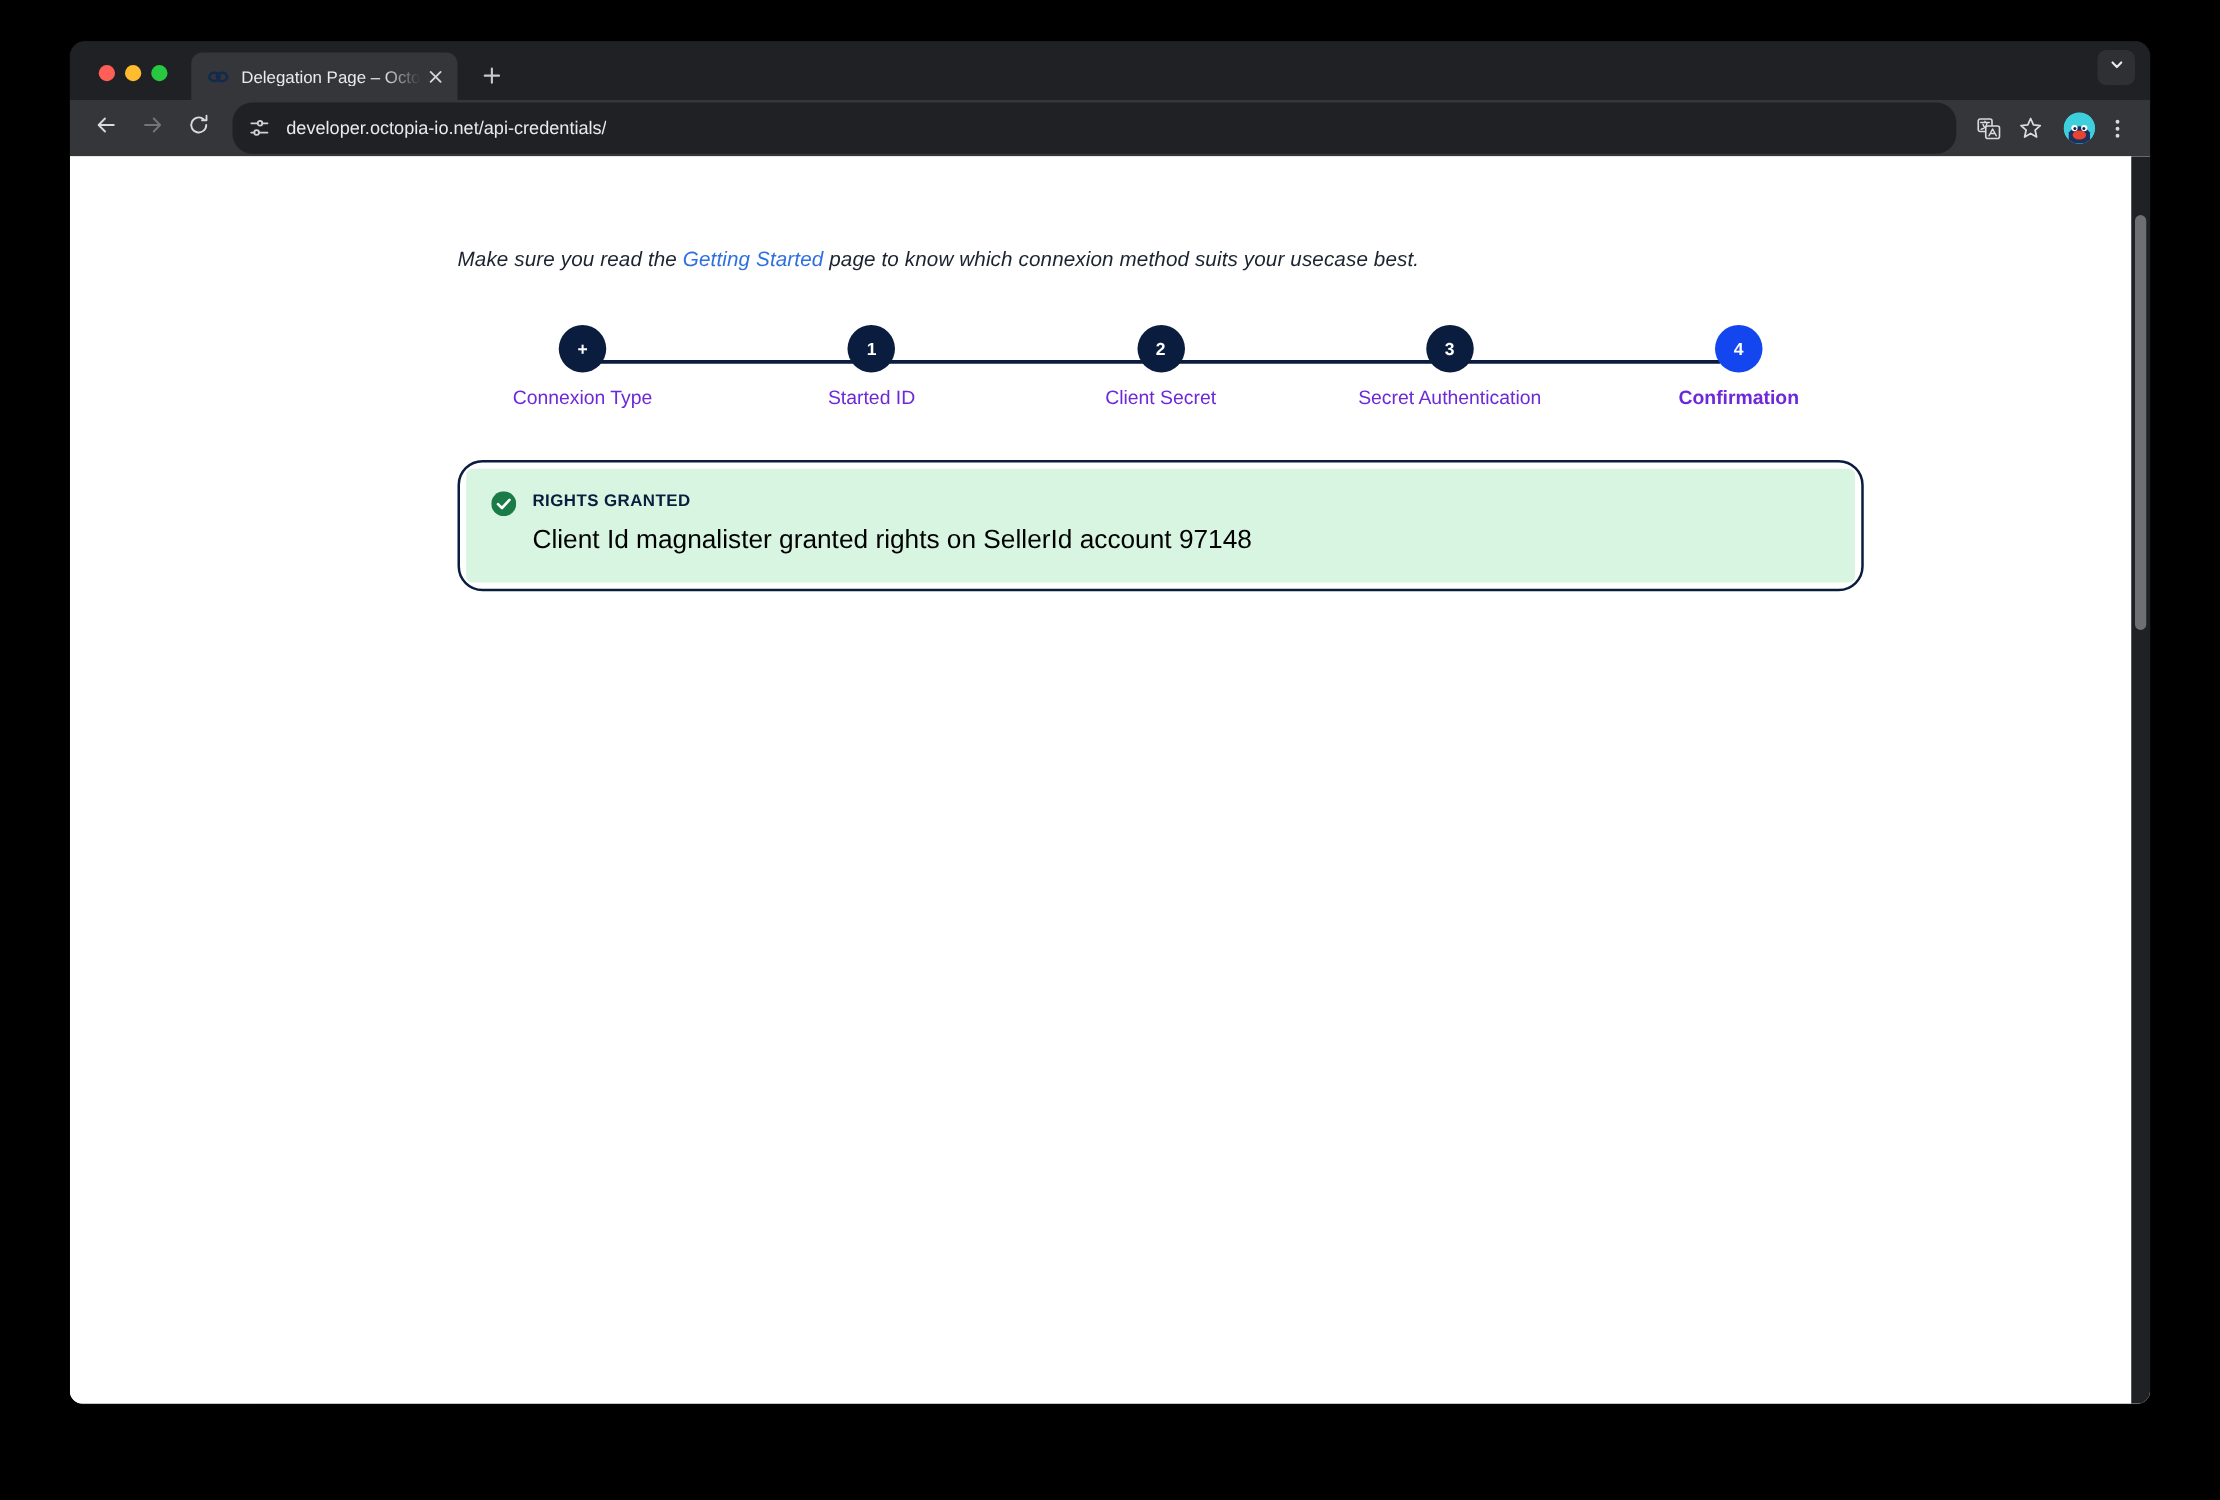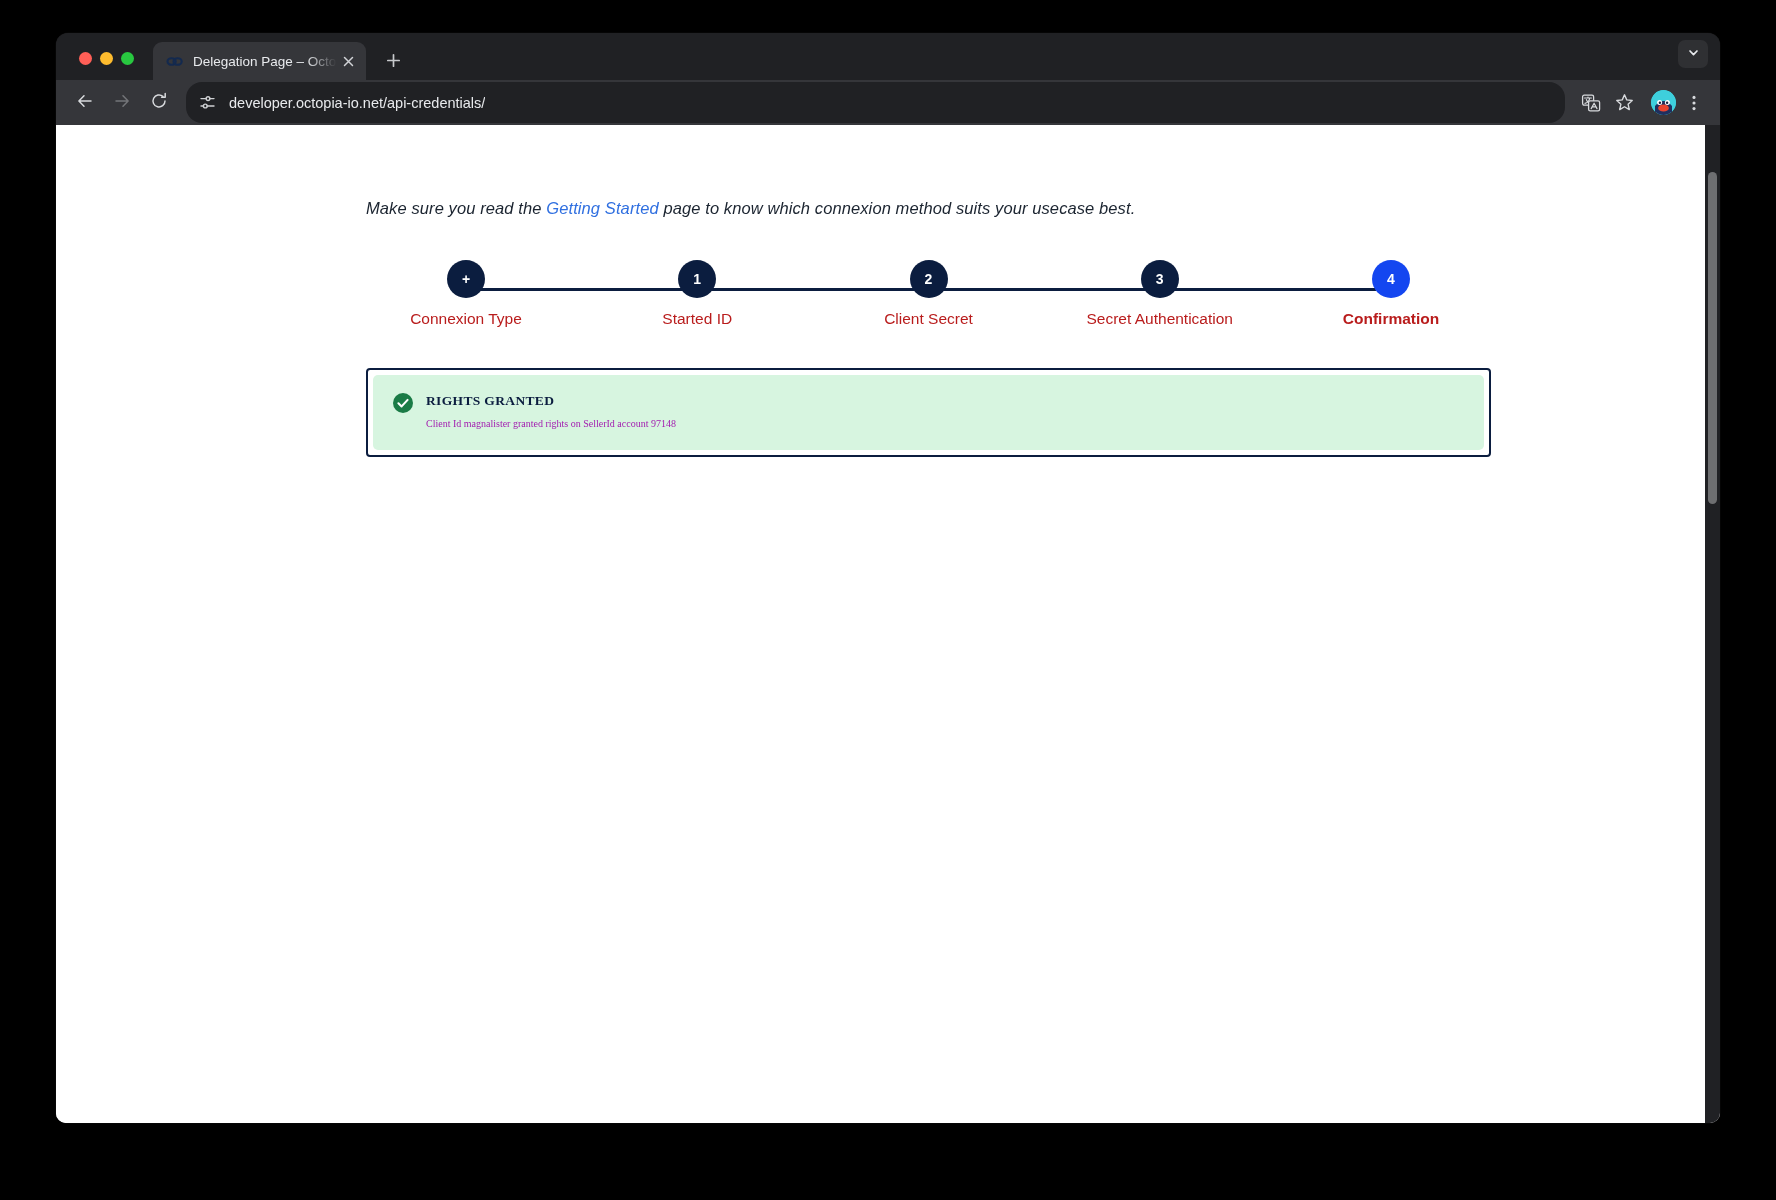--- a/index.html
+++ b/index.html
@@ -236,33 +236,32 @@
     font-weight: 700;
     display: flex; align-items: center; justify-content: center;
     position: relative;
     z-index: 2;
     line-height: 1;
   }
   .step.active .step-circle { background: #1446f0; }
   .step-label {
     margin-top: 12px;
     font-size: 15.5px;
-    color: #b91c1c;
+    color: #6d28d9;
     white-space: nowrap;
   }
   .step.active .step-label { font-weight: 700; }
 
   
   .alert {
     margin-top: 26px;
     border: 2px solid #0b1d3f;
-    border-radius: 4px;
+    border-radius: 20px;
     padding: 5px;
     background: #ffffff;
-    font-family: Liberation Serif, serif;
   }
   .alert-inner {
     background: #d7f5e0;
     border-radius: 5px;
     padding: 17px 20px 19px 20px;
     display: flex;
     align-items: flex-start;
   }
   .alert-icon {
     width: 20px; height: 20px;
@@ -273,22 +272,22 @@
   .alert-body { flex: 1 1 auto; min-width: 0; }
   .alert-title {
     font-size: 13.5px;
     font-weight: 700;
     color: #0b1d3f;
     letter-spacing: 0.35px;
     line-height: 1.35;
   }
   .alert-message {
     margin-top: 7px;
-    font-size: 10px;
-    color: #a21caf;
+    font-size: 21px;
+    color: #000000;
     line-height: 1.4;
   }
 </style>
 </head>
 <body>
 
 <div class="browser-window">
 
   <div class="tab-strip">
 

